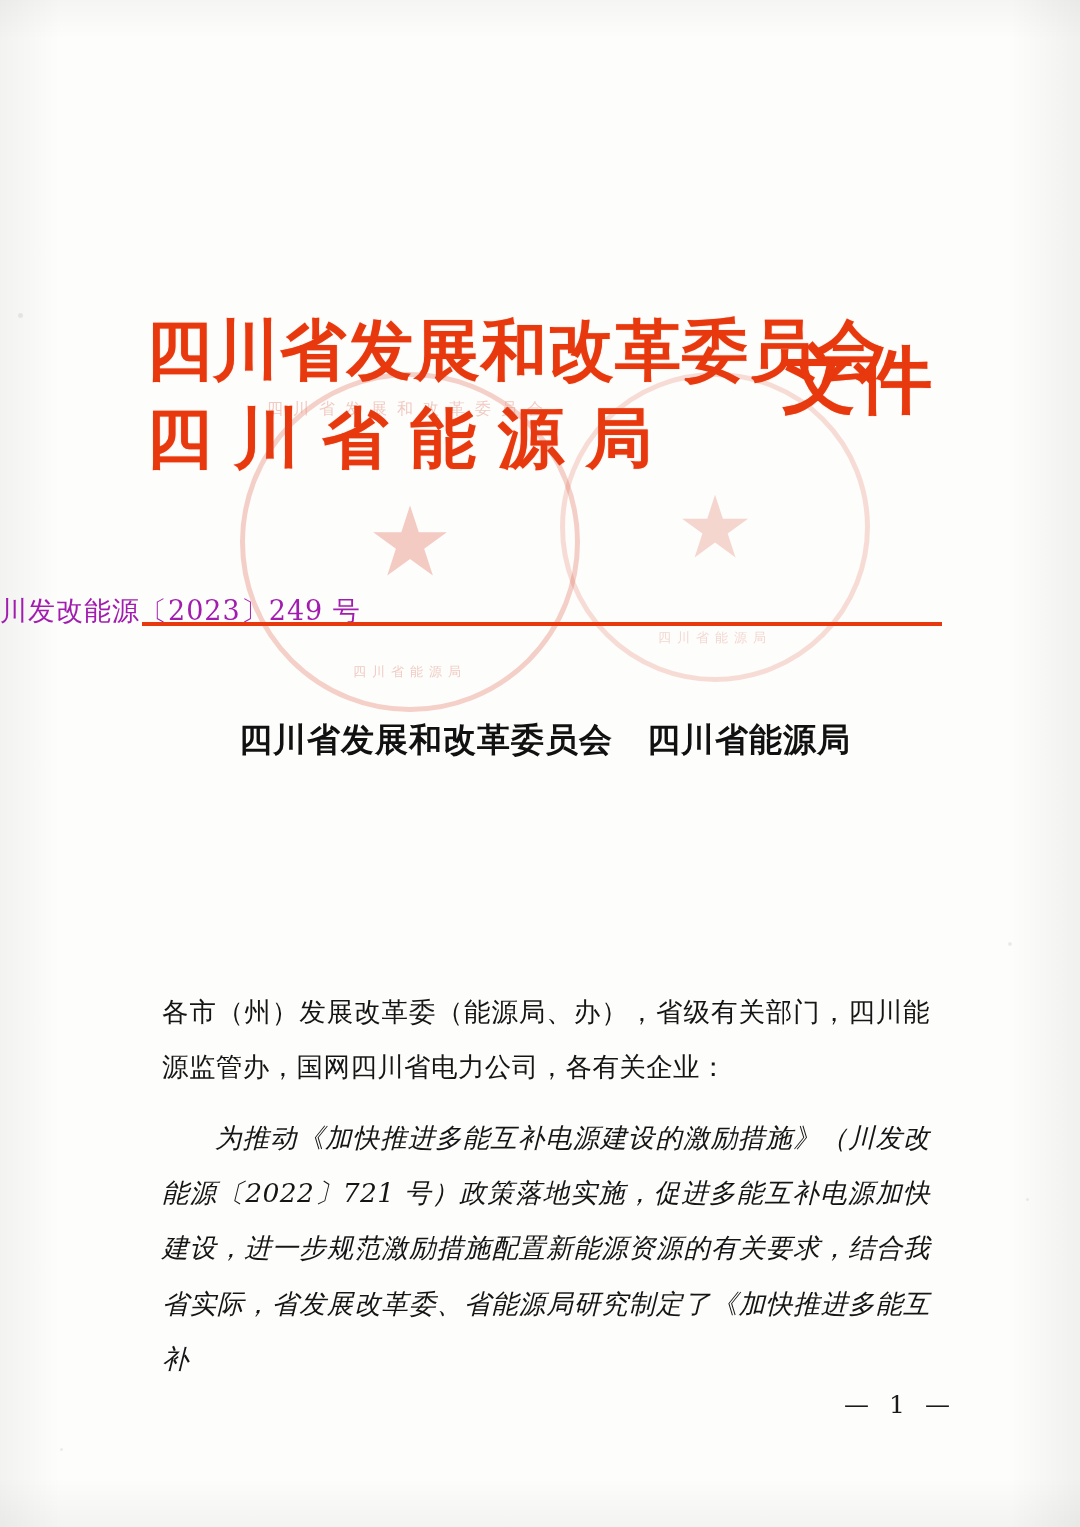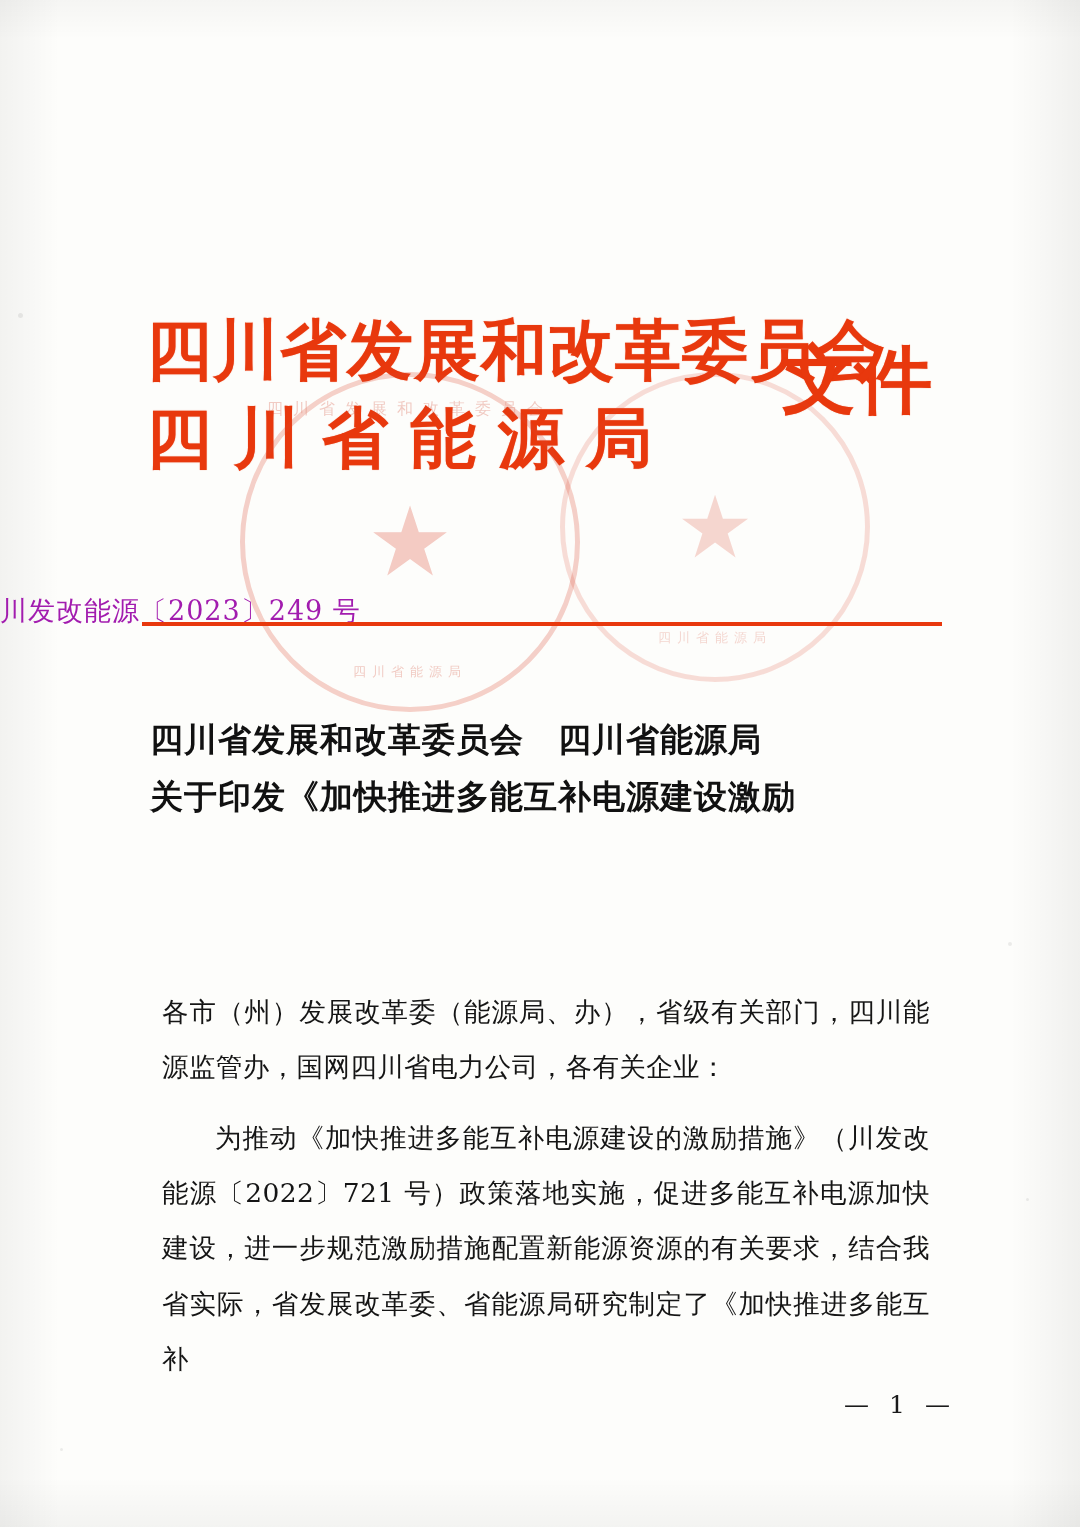--- a/index.html
+++ b/index.html
@@ -161,21 +161,21 @@
     height: 4px;
     background: #e8380d;
   }
 
   
   .doc-title {
     position: absolute;
     left: 150px;
     top: 712px;
     width: 790px;
-    text-align: left;
+    text-align: center;
     font-size: 33px;
     font-weight: bold;
     line-height: 1.72;
     color: #111;
     letter-spacing: 1px;
   }
   .doc-title .tline { display: block; white-space: nowrap; }
 
   
   .body-text {
@@ -183,21 +183,21 @@
     left: 146px;
     top: 968px;
     width: 800px;
     font-size: 26.5px;
     line-height: 2.08;
     color: #151515;
     letter-spacing: 0.4px;
     text-align: justify;
   }
   .body-text p { margin: 16px; }
-  .body-text p.indent { text-indent: 2em; }
+  .body-text p.indent { text-indent: 2em; font-style: italic; }
 
   
   .page-number {
     position: absolute;
     left: 0; right: 0;
     bottom: 108px;
     text-align: center;
     font-size: 25px;
     color: #1a1a1a;
     letter-spacing: 6px;
@@ -236,21 +236,20 @@
     <div class="star">★</div>
     <div class="seal-bottom-text">四川省能源局</div>
   </div>
 
   <div class="doc-number">川发改能源〔2023〕249 号</div>
 
   <div class="red-rule"></div>
 
   <div class="doc-title">
     <span class="tline">四川省发展和改革委员会　四川省能源局</span>
-    <span class="tline">关于印发《加快推进多能互补电源建设激励</span>
   </div>
 
   <div class="body-text">
     <p>各市（州）发展改革委（能源局、办），省级有关部门，四川能源监管办，国网四川省电力公司，各有关企业：</p>
     <p class="indent">为推动《加快推进多能互补电源建设的激励措施》（川发改能源〔2022〕721 号）政策落地实施，促进多能互补电源加快建设，进一步规范激励措施配置新能源资源的有关要求，结合我省实际，省发展改革委、省能源局研究制定了《加快推进多能互补</p>
   </div>
 
   <div class="page-number">— 1 —</div>
 
 </div>

